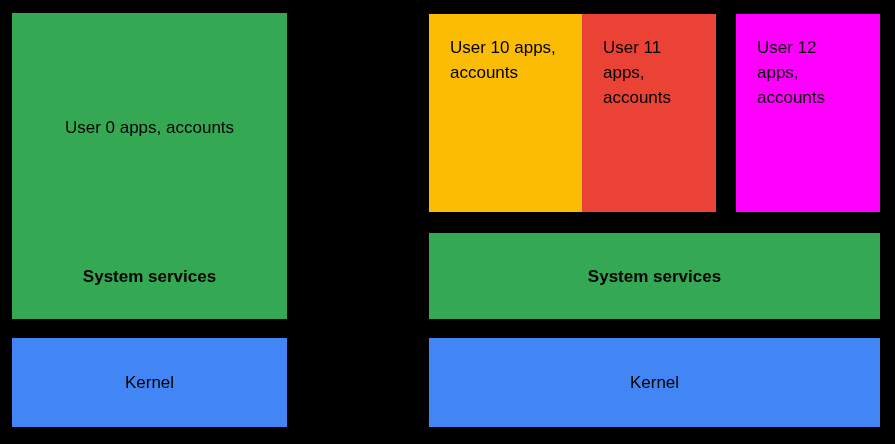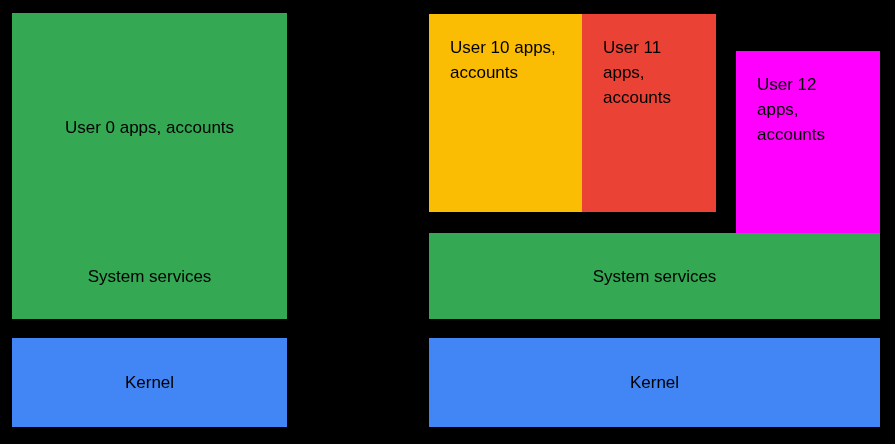--- a/index.html
+++ b/index.html
@@ -26,26 +26,26 @@
   .left-apps    { left: 12px;  top: 13px;  width: 275px; height: 229px;
                   display: flex; align-items: center; justify-content: center; }
   .left-services{ left: 12px;  top: 233px; width: 275px; height: 86px;
                   display: flex; align-items: center; justify-content: center; }
   .left-kernel  { left: 12px;  top: 338px; width: 275px; height: 89px;
                   display: flex; align-items: center; justify-content: center; }
   
   .user-box     { top: 14px; height: 198px; padding: 21px 18px 0 21px; }
   .u10 { left: 429px; width: 156px; }
   .u11 { left: 582px; width: 134px; }
-  .u12 { left: 736px; width: 144px; margin-top: 37px; }
+  .u12 { left: 736px; width: 144px; }
   .right-services{ left: 429px; top: 233px; width: 451px; height: 86px;
                   display: flex; align-items: center; justify-content: center; }
   .right-kernel { left: 429px; top: 338px; width: 451px; height: 89px;
                   display: flex; align-items: center; justify-content: center; }
-  .lines { text-align: left; }
+  .lines { text-align: left; font-weight: bold; }
 </style>
 </head>
 <body>
 
 <div class="canvas">
 
   <div class="box left-apps" style="background-color: rgb(52, 168, 83);">
     <span>User 0 apps, accounts</span>
   </div>
 

